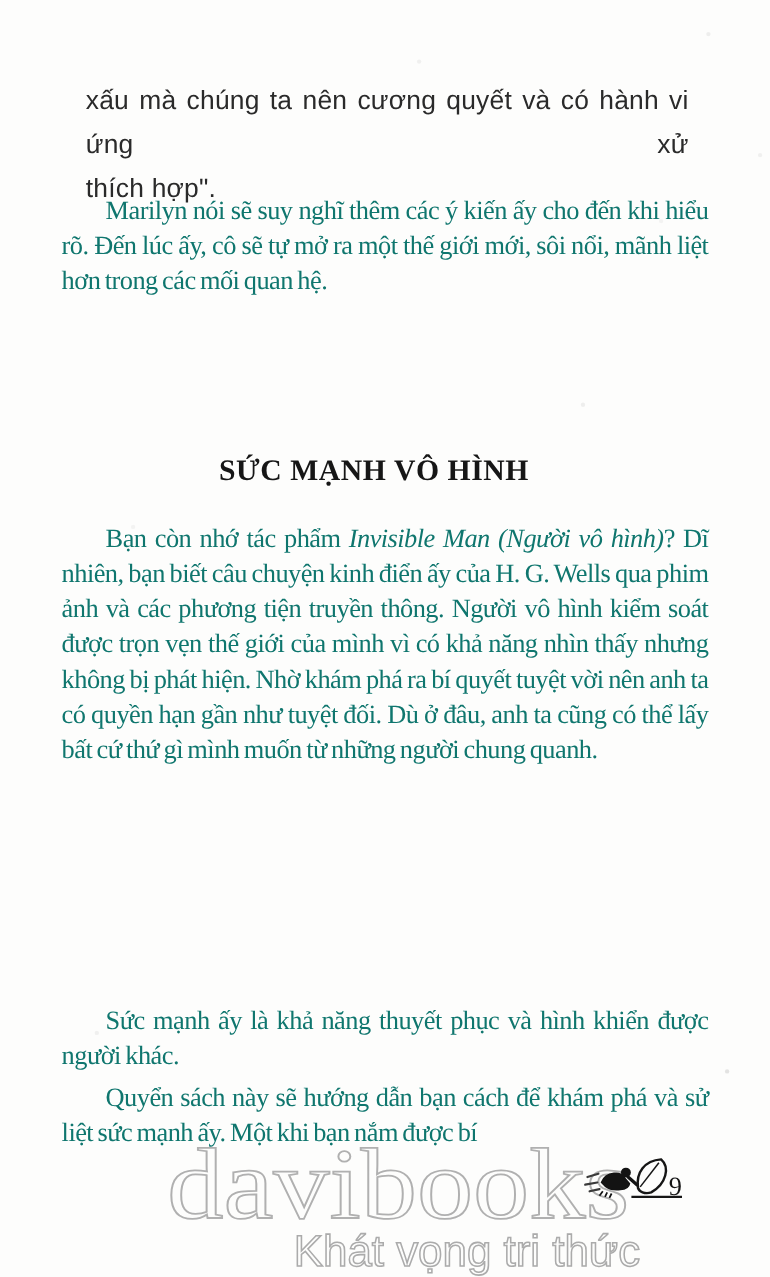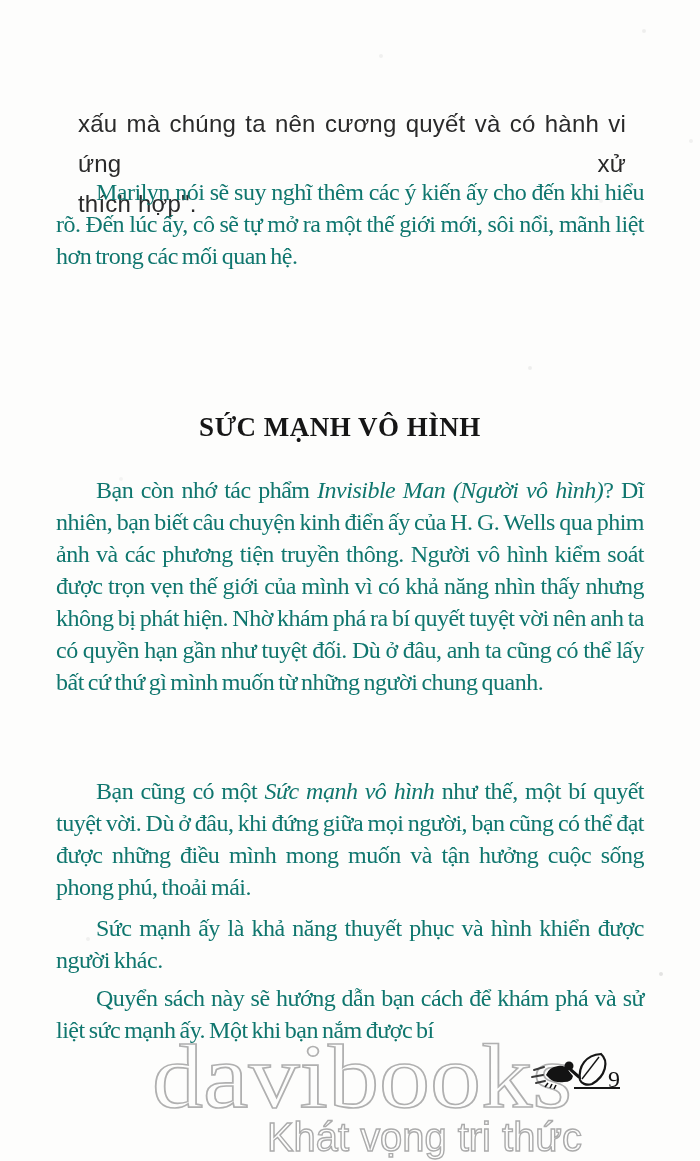--- a/index.html
+++ b/index.html
@@ -34,21 +34,20 @@
     position: absolute;
     left: 78px; top: 72px; width: 548px;
     font-family: "Liberation Sans", "DejaVu Sans", sans-serif;
     font-size: 24px; line-height: 40px;
     letter-spacing: 0.2px;
     color: #2a2a2a;
   }
   .quote-line-justify {
     text-align: justify;
     text-align-last: justify;
-    margin-top: 32px;
   }
   .para {
     position: absolute;
     left: 46px; width: 588px;
     margin: 10px;
     font-size: 24px; line-height: 32px;
     letter-spacing: -0.5px;
     word-spacing: -1.5px;
     text-align: justify;
     text-indent: 40px;
@@ -107,21 +106,20 @@
     <div class="quote-line">thích hợp".</div>
   </div>
 
   <p class="para" style="top:166px">Marilyn nói sẽ suy nghĩ thêm các ý kiến ấy cho đến khi hiểu rõ. Đến lúc ấy, cô sẽ tự mở ra một thế giới mới, sôi nổi, mãnh liệt hơn trong các mối quan hệ.</p>
 
 
   <h1 class="heading">SỨC MẠNH VÔ HÌNH</h1>
 
   <p class="para" style="top:464px"><span>Bạn còn nhớ tác phẩm </span><i>Invisible Man (Người vô hình)</i><span>? Dĩ nhiên, bạn biết câu chuyện kinh điển ấy của H. G. Wells qua phim ảnh và các phương tiện truyền thông. Người vô hình kiểm soát được trọn vẹn thế giới của mình vì có khả năng nhìn thấy nhưng không bị phát hiện. Nhờ khám phá ra bí quyết tuyệt vời nên anh ta có quyền hạn gần như tuyệt đối. Dù ở đâu, anh ta cũng có thể lấy bất cứ thứ gì mình muốn từ những người chung quanh.</span></p>
 
-  <p class="para" style="top:765px"><span>Bạn cũng có một </span><i>Sức mạnh vô hình</i><span> như thế, một bí quyết tuyệt vời. Dù ở đâu, khi đứng giữa mọi người, bạn cũng có thể đạt được những điều mình mong muốn và tận hưởng cuộc sống phong phú, thoải mái.</span></p>
 
   <p class="para" style="top:902px">Sức mạnh ấy là khả năng thuyết phục và hình khiển được người khác.</p>
 
   <p class="para" style="top:972px">Quyển sách này sẽ hướng dẫn bạn cách để khám phá và sử liệt sức mạnh ấy. Một khi bạn nắm được bí</p>
 
   <svg class="watermark" width="500" height="131" viewBox="0 0 500 131">
     <text class="wm-brand" x="22" y="77" textLength="420" lengthAdjust="spacingAndGlyphs">davibooks</text>
     <text class="wm-tagline" x="137" y="121" textLength="315" lengthAdjust="spacingAndGlyphs">Khát vọng tri thức</text>
   </svg>
 

